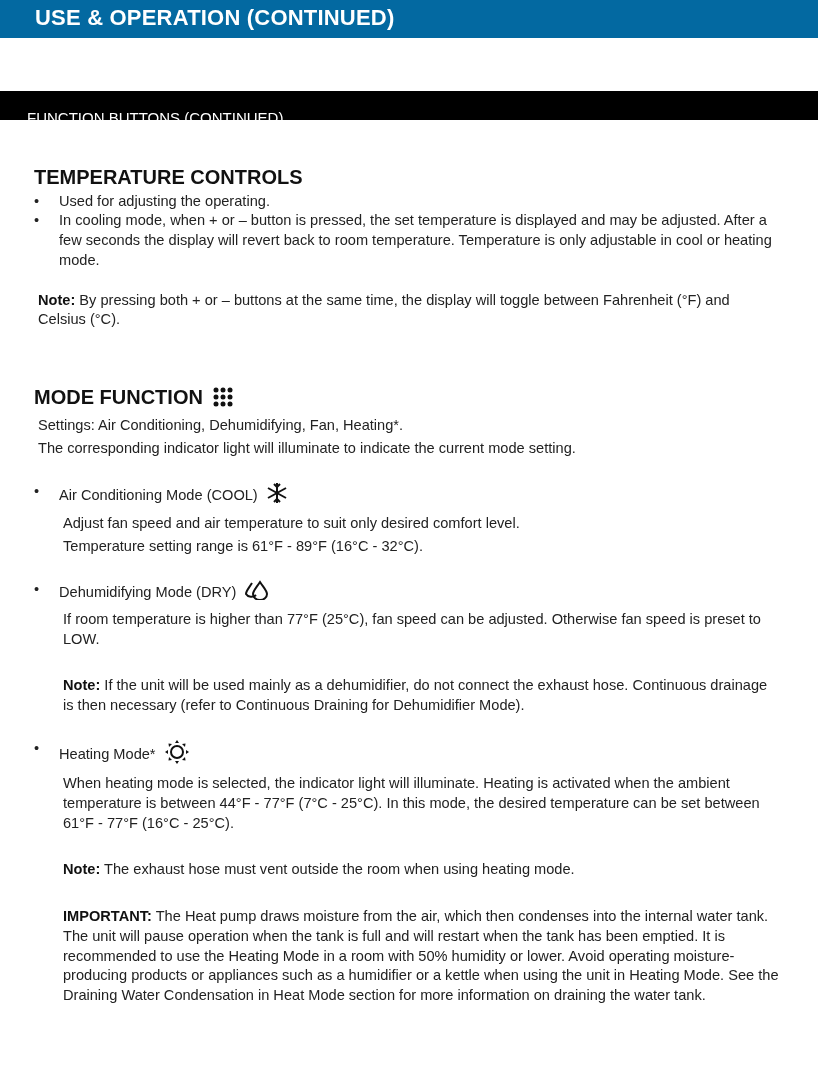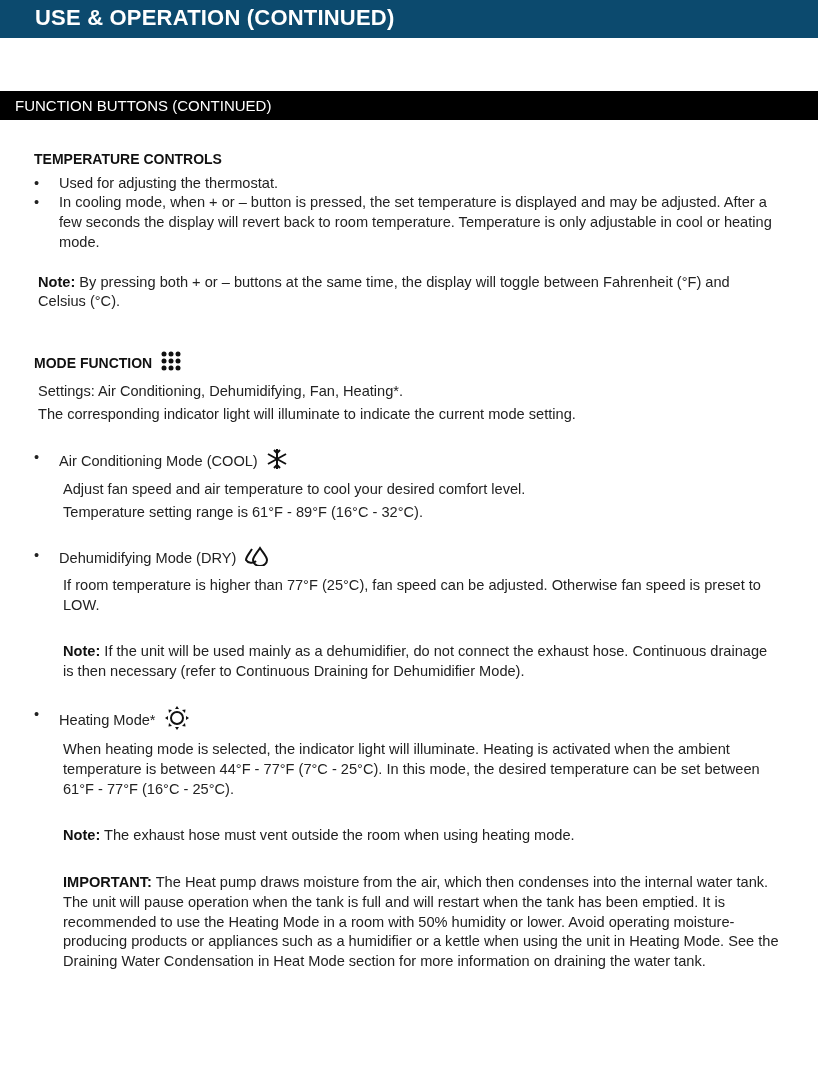--- a/index.html
+++ b/index.html
@@ -1,22 +1,22 @@
 <!DOCTYPE html>
 <html><head>
 <meta charset="utf-8">
 <style>
   html,body{margin:0;padding:0;background:#fff;}
   body{width:818px;height:1068px;position:relative;overflow:hidden;font-family:"Liberation Sans",sans-serif;color:#222;}
-  .top-bar{position:absolute;left:0;top:0;width:818px;height:38px;background:#0c4a6e;}
+  .top-bar{position:absolute;left:0;top:0;width:818px;height:38px;background:#0369a1;}
   .top-bar h1{margin:0;position:absolute;left:35px;top:5px;font-size:22px;font-weight:bold;color:#fff;letter-spacing:0.2px;}
   .sub-bar{position:absolute;left:0;top:91px;width:818px;height:29px;background:#000;}
-  .sub-bar h2{margin:0;position:absolute;left:15px;top:6px;font-size:15px;font-weight:normal;color:#fff;}
+  .sub-bar h2{margin:12px;position:absolute;left:15px;top:6px;font-size:15px;font-weight:normal;color:#fff;}
   .content{position:absolute;left:34px;top:150px;width:750px;font-size:14.6px;line-height:19.7px;}
-  .h3{font-weight:bold;font-size:14px;margin:0 0 4px 0;color:#111;}
+  .h3{font-weight:bold;font-size:20px;margin:18px 0 4px 0;color:#111;}
   ul{list-style:none;margin:0;padding:0;}
   li{position:relative;padding-left:25px;}
   li:before{content:"•";position:absolute;left:0;top:0;}
   p{margin:4px;}
   .gap{height:19px;}
   b{color:#111;}
   .icon{display:inline-block;vertical-align:middle;margin-left:4px;}
 </style>
 </head>
 <body>
@@ -24,21 +24,21 @@
 <div class="top-bar">
   <h1>USE &amp; OPERATION (CONTINUED)</h1>
 </div>
 <div class="sub-bar">
   <h2>FUNCTION BUTTONS (CONTINUED)</h2>
 </div>
 
 <div class="content">
   <div class="h3">TEMPERATURE CONTROLS</div>
   <ul>
-    <li>Used for adjusting the thermostat.</li>
+    <li>Used for adjusting the operating.</li>
     <li>In cooling mode, when + or – button is pressed, the set temperature is displayed and may be adjusted. After a few seconds the display will revert back to room temperature. Temperature is only adjustable in cool or heating mode.</li>
   </ul>
   <div style="height:16px"></div>
   <p><b>Note:</b><span> By pressing both + or –  buttons at the same time, the display will toggle between Fahrenheit (°F) and Celsius (°C).</span></p>
 
   <div style="height:34px"></div>
   <div class="h3">
     <span>MODE FUNCTION</span>
     <span class="icon">
       <svg width="22" height="22" viewBox="0 0 22 22">
@@ -67,21 +67,21 @@
         <svg width="22" height="22" viewBox="0 0 22 22">
             <g stroke="#111" stroke-width="2" fill="none">
               <line x1="11" y1="1" x2="11" y2="21"></line>
               <line x1="2" y1="6" x2="20" y2="16"></line>
               <line x1="2" y1="16" x2="20" y2="6"></line>
               <polyline points="8,2 11,5 14,2"></polyline>
               <polyline points="8,20 11,17 14,20"></polyline>
             </g>
           </svg>
       </span>
-      <p>Adjust fan speed and air temperature to cool your desired comfort level.</p>
+      <p>Adjust fan speed and air temperature to suit only desired comfort level.</p>
       <p>Temperature setting range is 61°F - 89°F (16°C - 32°C).</p>
       <div class="gap"></div>
     </li>
     <li>
       <span>Dehumidifying Mode (DRY)</span>
       <span class="icon">
         <svg width="26" height="20" viewBox="0 0 26 20">
             <g stroke="#111" stroke-width="2" fill="none">
               <path d="M8 3 C5 8 2 11 2 14 A6 5 0 0 0 12 15"></path>
               <path d="M16 2 C12 8 9 11 9 14 A7 6 0 0 0 23 14 C23 11 20 8 16 2 Z"></path>

